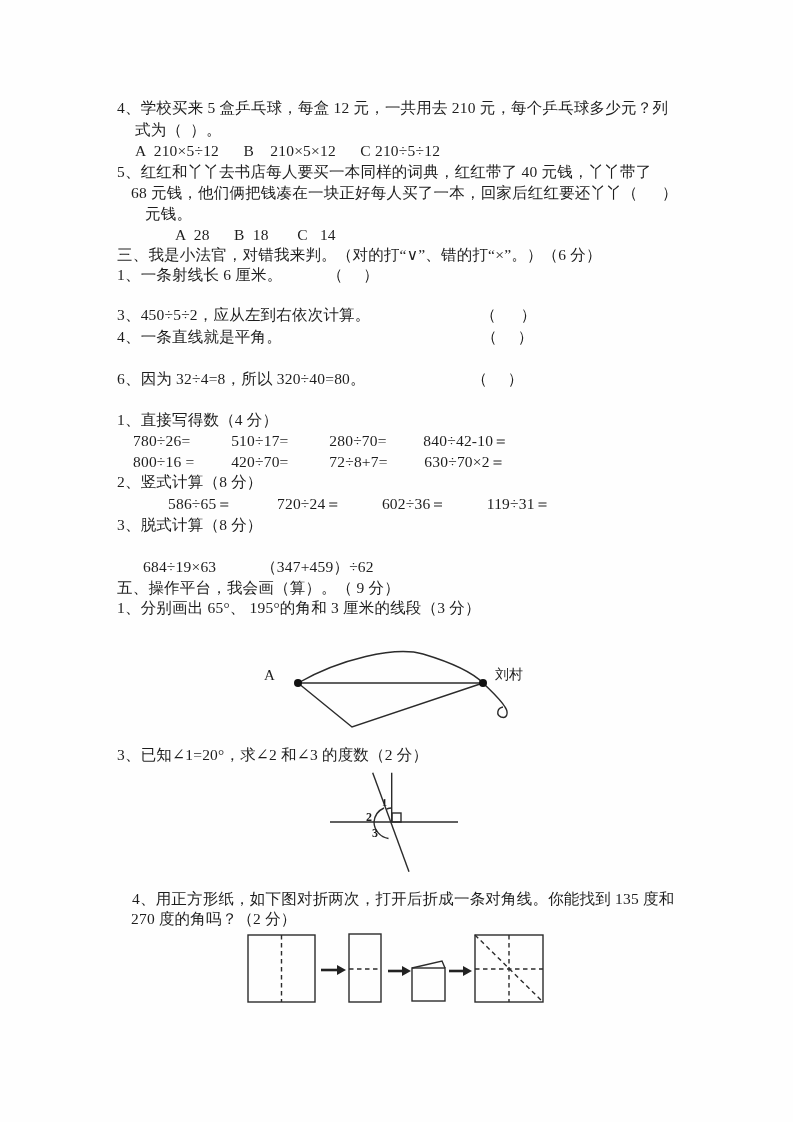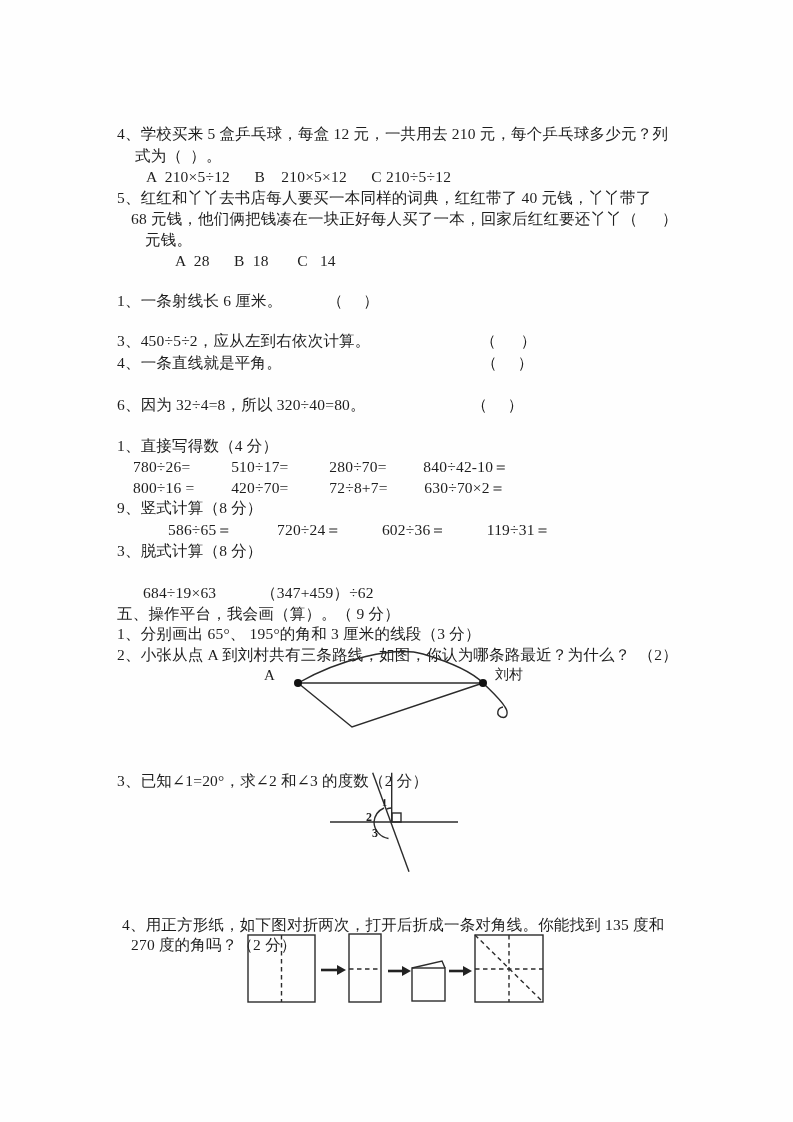--- a/index.html
+++ b/index.html
@@ -10,57 +10,56 @@
     font-family:"Liberation Serif","DejaVu Serif",serif;
     color:#1d1d1d;
     overflow:hidden;
   }
   .ln{
     position:absolute;
     white-space:pre;
     font-size:15.5px;
     line-height:21px;
     letter-spacing:0.2px;
-    margin-top:26px;
   }
   svg{position:absolute;overflow:visible;}
   svg text{font-family:"Liberation Serif","DejaVu Serif",serif;fill:#1d1d1d;}
   .stroke{stroke:#2b2b2b;fill:none;stroke-width:1.4;}
   .dashed{stroke:#2b2b2b;fill:none;stroke-width:1.4;stroke-dasharray:4.5 3.5;}
   .thick{stroke:#222;stroke-width:2.6;}
   .dot{fill:#111;}
 </style>
 </head>
 <body>
 
 <div class="page">
 
   <div class="ln" style="top:97px;left:117px">4、学校买来 5 盒乒乓球，每盒 12 元，一共用去 210 元，每个乒乓球多少元？列</div>
   <div class="ln" style="top:119px;left:135px">式为（  ）。</div>
-  <div class="ln" style="top:140px;left:146px">A  210×5÷12      B    210×5×12      C 210÷5÷12</div>
+  <div class="ln" style="top:140px;left:135px">A  210×5÷12      B    210×5×12      C 210÷5÷12</div>
   <div class="ln" style="top:161px;left:117px">5、红红和丫丫去书店每人要买一本同样的词典，红红带了 40 元钱，丫丫带了</div>
   <div class="ln" style="top:182px;left:131px">68 元钱，他们俩把钱凑在一块正好每人买了一本，回家后红红要还丫丫（      ）</div>
   <div class="ln" style="top:203px;left:145px">元钱。</div>
   <div class="ln" style="top:224px;left:175px">A  28      B  18       C   14</div>
+  <div class="ln" style="top:244px;left:117px">三、我是小法官，对错我来判。（对的打“∨”、错的打“×”。）（6 分）</div>
   <div class="ln" style="top:264px;left:117px">1、一条射线长 6 厘米。           （     ）</div>
   <div class="ln" style="top:304px;left:117px">3、450÷5÷2，应从左到右依次计算。                           （      ）</div>
   <div class="ln" style="top:326px;left:117px">4、一条直线就是平角。                                                 （     ）</div>
   <div class="ln" style="top:368px;left:117px">6、因为 32÷4=8，所以 320÷40=80。                          （     ）</div>
   <div class="ln" style="top:409px;left:117px">1、直接写得数（4 分）</div>
   <div class="ln" style="top:430px;left:133px">780÷26=          510÷17=          280÷70=         840÷42-10＝</div>
   <div class="ln" style="top:451px;left:133px">800÷16 =         420÷70=          72÷8+7=         630÷70×2＝</div>
-  <div class="ln" style="top:471px;left:117px">9、竖式计算（8 分）</div>
+  <div class="ln" style="top:471px;left:117px">2、竖式计算（8 分）</div>
   <div class="ln" style="top:493px;left:168px">586÷65＝           720÷24＝          602÷36＝          119÷31＝</div>
   <div class="ln" style="top:514px;left:117px">3、脱式计算（8 分）</div>
   <div class="ln" style="top:556px;left:143px">684÷19×63           （347+459）÷62</div>
   <div class="ln" style="top:577px;left:117px">五、操作平台，我会画（算）。（ 9 分）</div>
   <div class="ln" style="top:597px;left:117px">1、分别画出 65°、 195°的角和 3 厘米的线段（3 分）</div>
-  <div class="ln" style="top:618px;left:117px">2、小张从点 A 到刘村共有三条路线，如图，你认为哪条路最近？为什么？  （2）</div>
   <div class="ln" style="top:744px;left:117px">3、已知∠1=20°，求∠2 和∠3 的度数（2 分）</div>
-  <div class="ln" style="top:888px;left:122px">4、用正方形纸，如下图对折两次，打开后折成一条对角线。你能找到 135 度和</div>
+  <div class="ln" style="top:888px;left:132px">4、用正方形纸，如下图对折两次，打开后折成一条对角线。你能找到 135 度和</div>
   <div class="ln" style="top:908px;left:131px">270 度的角吗？（2 分）</div>
 
   <svg style="left:240px;top:645px" width="310" height="105" viewBox="0 0 310 105">
     <path class="stroke" d="M58,38 C100,14 155,1 183,9 C213,18 233,28 243,38 C252,47 260,54 265,62 C269,68 267,74 261,72 C256,70 257,63 263,62"></path>
     <line class="stroke" x1="58" y1="38" x2="243" y2="38"></line>
     <path class="stroke" d="M58,38 L112,82 L243,38"></path>
     <circle class="dot" cx="58" cy="38" r="4"></circle>
     <circle class="dot" cx="243" cy="38" r="4"></circle>
     <text x="24" y="35" font-size="15">A</text>
     <text x="255" y="34" font-size="14">刘村</text>

